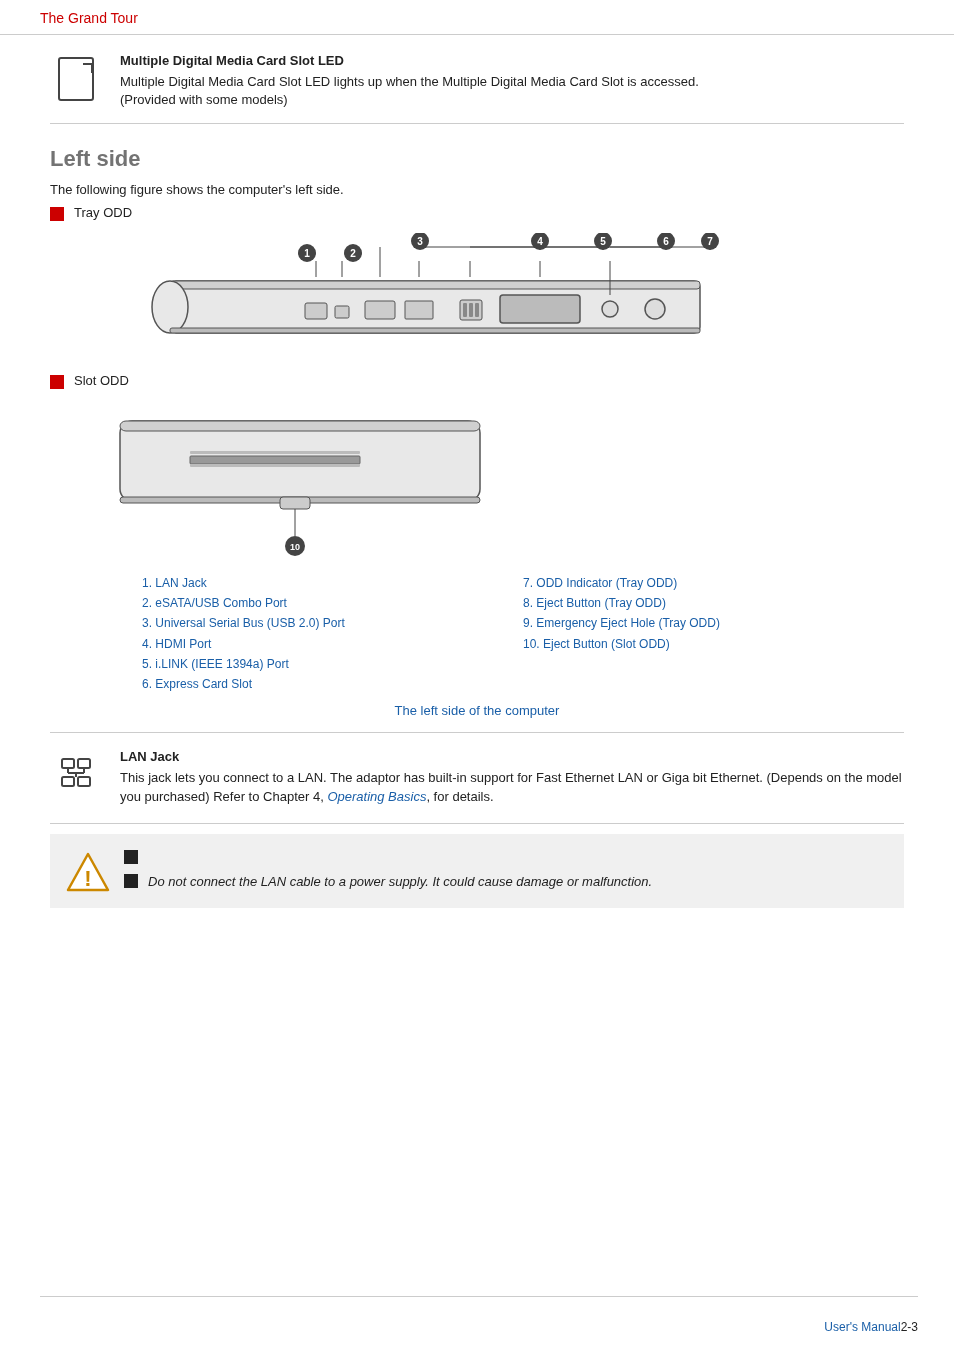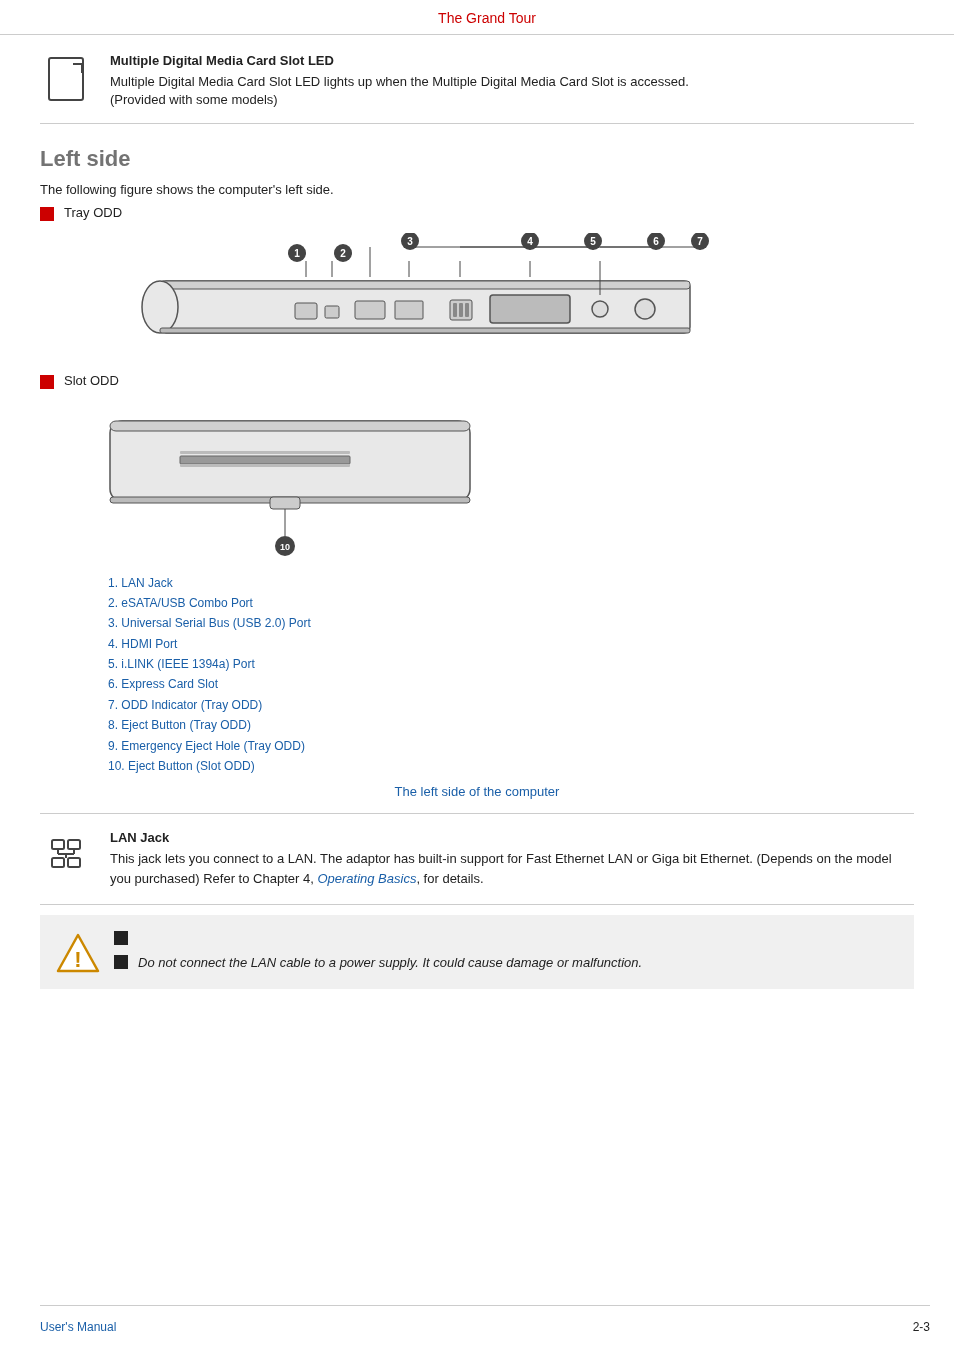--- a/index.html
+++ b/index.html
@@ -16,32 +16,32 @@
     .page-container {
       width: 954px;
       min-height: 1352px;
       padding: 0;
       position: relative;
     }
 
     
     .top-bar {
       display: flex;
-      justify-content: center;
+      justify-content: flex-start;
       padding: 10px 20px 8px 40px;
       border-bottom: 1.5px solid #ccc;
     }
     .top-title {
       color: #cc0000;
       font-size: 14px;
     }
 
     
     .content {
-      padding: 0 40px;
+      padding: 0 50px;
     }
 
     
     .entry-row {
       display: flex;
       align-items: flex-start;
       padding: 18px 0 16px 0;
       border-bottom: 1px solid #ccc;
       gap: 18px;
     }
@@ -124,22 +124,21 @@
 
     
     .diagram-area {
       margin: 12px 0 6px 60px;
     }
 
     
     .parts-list {
       display: flex;
       gap: 0;
-      margin: 12px 0 8px 68px;
-      flex-direction: column;
+      margin: 12px 0 8px 92px;
     }
     .parts-col {
       flex: 1;
     }
     .parts-col .part-item {
       font-size: 12px;
       color: #1a5fa8;
       line-height: 1.7;
     }
 
@@ -206,25 +205,25 @@
       font-size: 13px;
       font-style: italic;
       line-height: 1.5;
     }
 
     
     .page-footer {
       position: absolute;
       bottom: 18px;
       left: 40px;
-      right: 24px;
-      display: flex;
-      justify-content: space-between;
+      right: 36px;
+      display: flex;
+      justify-content: flex-end;
       border-top: 1.5px solid #ccc;
-      padding-top: 14px;
+      padding-top: 23px;
     }
     .footer-left {
       color: #1a5fa8;
       font-size: 12px;
     }
     .footer-right {
       font-size: 12px;
     }
 
     

